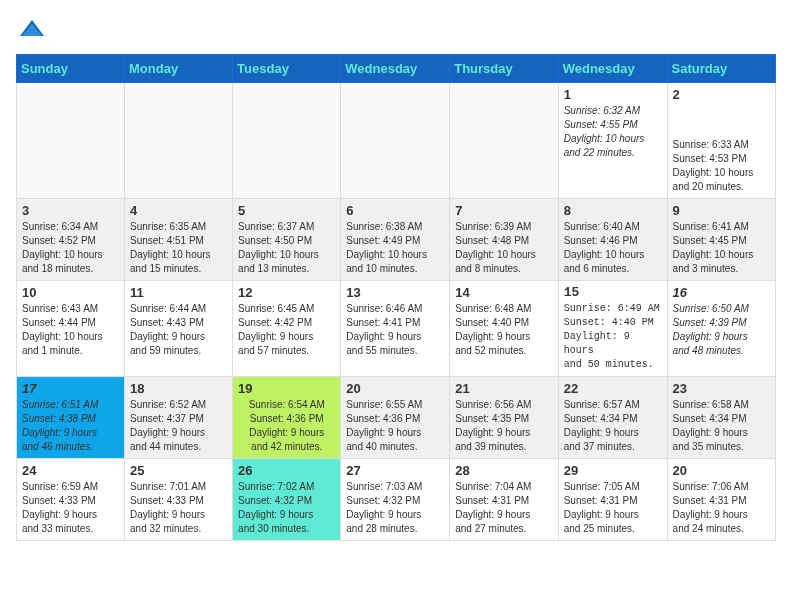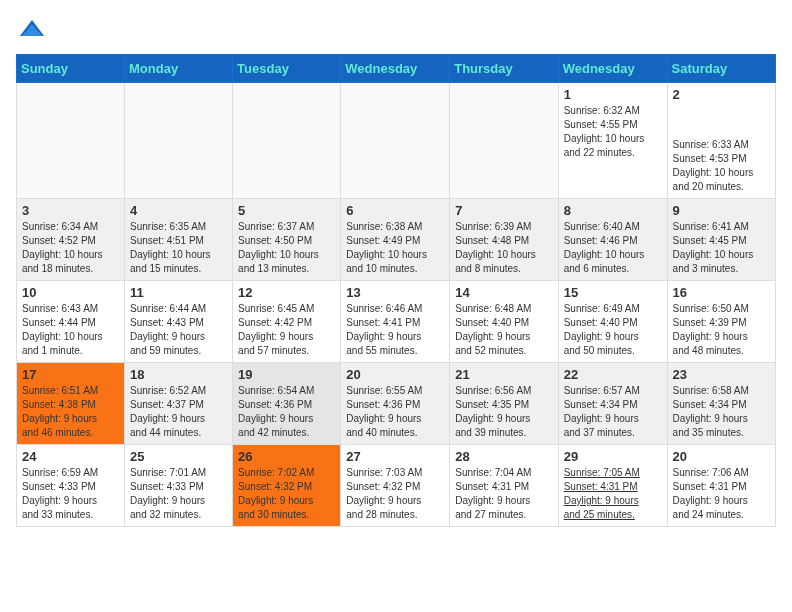--- a/index.html
+++ b/index.html
@@ -134,21 +134,21 @@
     </thead>
     <tbody id="calendar-body">
     <tr>
           <td class="empty"></td>
           <td class="empty"></td>
           <td class="empty"></td>
           <td class="empty"></td>
           <td class="empty"></td>
           <td style="background: rgb(255, 255, 255);">
             <span class="day-number">1</span>
-            <div class="day-info" style="white-space: pre-line;">Sunrise: 6:32 AM
+            <div class="day-info" style="white-space: pre-line; font-style: italic;">Sunrise: 6:32 AM
 Sunset: 4:55 PM
 Daylight: 10 hours
 and 22 minutes.</div>
           </td>
           <td style="background: rgb(255, 255, 255);">
             <span class="day-number">2</span>
             <div class="day-info" style="white-space: pre-line; margin-top: 36px;">Sunrise: 6:33 AM
 Sunset: 4:53 PM
 Daylight: 10 hours
 and 20 minutes.</div>
@@ -234,53 +234,53 @@
 Daylight: 9 hours
 and 55 minutes.</div>
           </td>
           <td style="background: rgb(255, 255, 255); border-radius: 29px;">
             <span class="day-number">14</span>
             <div class="day-info" style="white-space: pre-line;">Sunrise: 6:48 AM
 Sunset: 4:40 PM
 Daylight: 9 hours
 and 52 minutes.</div>
           </td>
-          <td style="background: rgb(255, 255, 255);">
+          <td style="background: rgb(255, 255, 255); font-family: Liberation Mono, monospace;">
             <span class="day-number">15</span>
             <div class="day-info" style="white-space: pre-line;">Sunrise: 6:49 AM
 Sunset: 4:40 PM
 Daylight: 9 hours
 and 50 minutes.</div>
           </td>
-          <td style="background: rgb(255, 255, 255);">
+          <td style="background: rgb(255, 255, 255); font-style: italic;">
             <span class="day-number">16</span>
             <div class="day-info" style="white-space: pre-line;">Sunrise: 6:50 AM
 Sunset: 4:39 PM
 Daylight: 9 hours
 and 48 minutes.</div>
           </td>
         </tr>
         <tr>
-          <td style="background: #f97316;">
+          <td style="background: #0ea5e9; font-style: italic;">
             <span class="day-number">17</span>
             <div class="day-info" style="white-space: pre-line;">Sunrise: 6:51 AM
 Sunset: 4:38 PM
 Daylight: 9 hours
 and 46 minutes.</div>
           </td>
           <td style="background: rgb(240, 240, 240);">
             <span class="day-number">18</span>
             <div class="day-info" style="white-space: pre-line;">Sunrise: 6:52 AM
 Sunset: 4:37 PM
 Daylight: 9 hours
 and 44 minutes.</div>
           </td>
-          <td style="background: #e5e5e5;">
+          <td style="background: #bef264;">
             <span class="day-number">19</span>
-            <div class="day-info" style="white-space: pre-line;">Sunrise: 6:54 AM
+            <div class="day-info" style="white-space: pre-line; text-align: center;">Sunrise: 6:54 AM
 Sunset: 4:36 PM
 Daylight: 9 hours
 and 42 minutes.</div>
           </td>
           <td style="background: rgb(240, 240, 240);">
             <span class="day-number">20</span>
             <div class="day-info" style="white-space: pre-line;">Sunrise: 6:55 AM
 Sunset: 4:36 PM
 Daylight: 9 hours
 and 40 minutes.</div>
@@ -315,21 +315,21 @@
 Daylight: 9 hours
 and 33 minutes.</div>
           </td>
           <td style="background: rgb(255, 255, 255);">
             <span class="day-number">25</span>
             <div class="day-info" style="white-space: pre-line;">Sunrise: 7:01 AM
 Sunset: 4:33 PM
 Daylight: 9 hours
 and 32 minutes.</div>
           </td>
-          <td style="background: #f97316;">
+          <td style="background: #5eead4;">
             <span class="day-number">26</span>
             <div class="day-info" style="white-space: pre-line;">Sunrise: 7:02 AM
 Sunset: 4:32 PM
 Daylight: 9 hours
 and 30 minutes.</div>
           </td>
           <td style="background: rgb(255, 255, 255);">
             <span class="day-number">27</span>
             <div class="day-info" style="white-space: pre-line;">Sunrise: 7:03 AM
 Sunset: 4:32 PM
@@ -338,21 +338,21 @@
           </td>
           <td style="background: rgb(255, 255, 255);">
             <span class="day-number">28</span>
             <div class="day-info" style="white-space: pre-line;">Sunrise: 7:04 AM
 Sunset: 4:31 PM
 Daylight: 9 hours
 and 27 minutes.</div>
           </td>
           <td style="background: rgb(255, 255, 255);">
             <span class="day-number">29</span>
-            <div class="day-info" style="white-space: pre-line; text-decoration: underline;">Sunrise: 7:05 AM
+            <div class="day-info" style="white-space: pre-line;">Sunrise: 7:05 AM
 Sunset: 4:31 PM
 Daylight: 9 hours
 and 25 minutes.</div>
           </td>
           <td style="background: rgb(255, 255, 255);">
             <span class="day-number">20</span>
             <div class="day-info" style="white-space: pre-line;">Sunrise: 7:06 AM
 Sunset: 4:31 PM
 Daylight: 9 hours
 and 24 minutes.</div>

